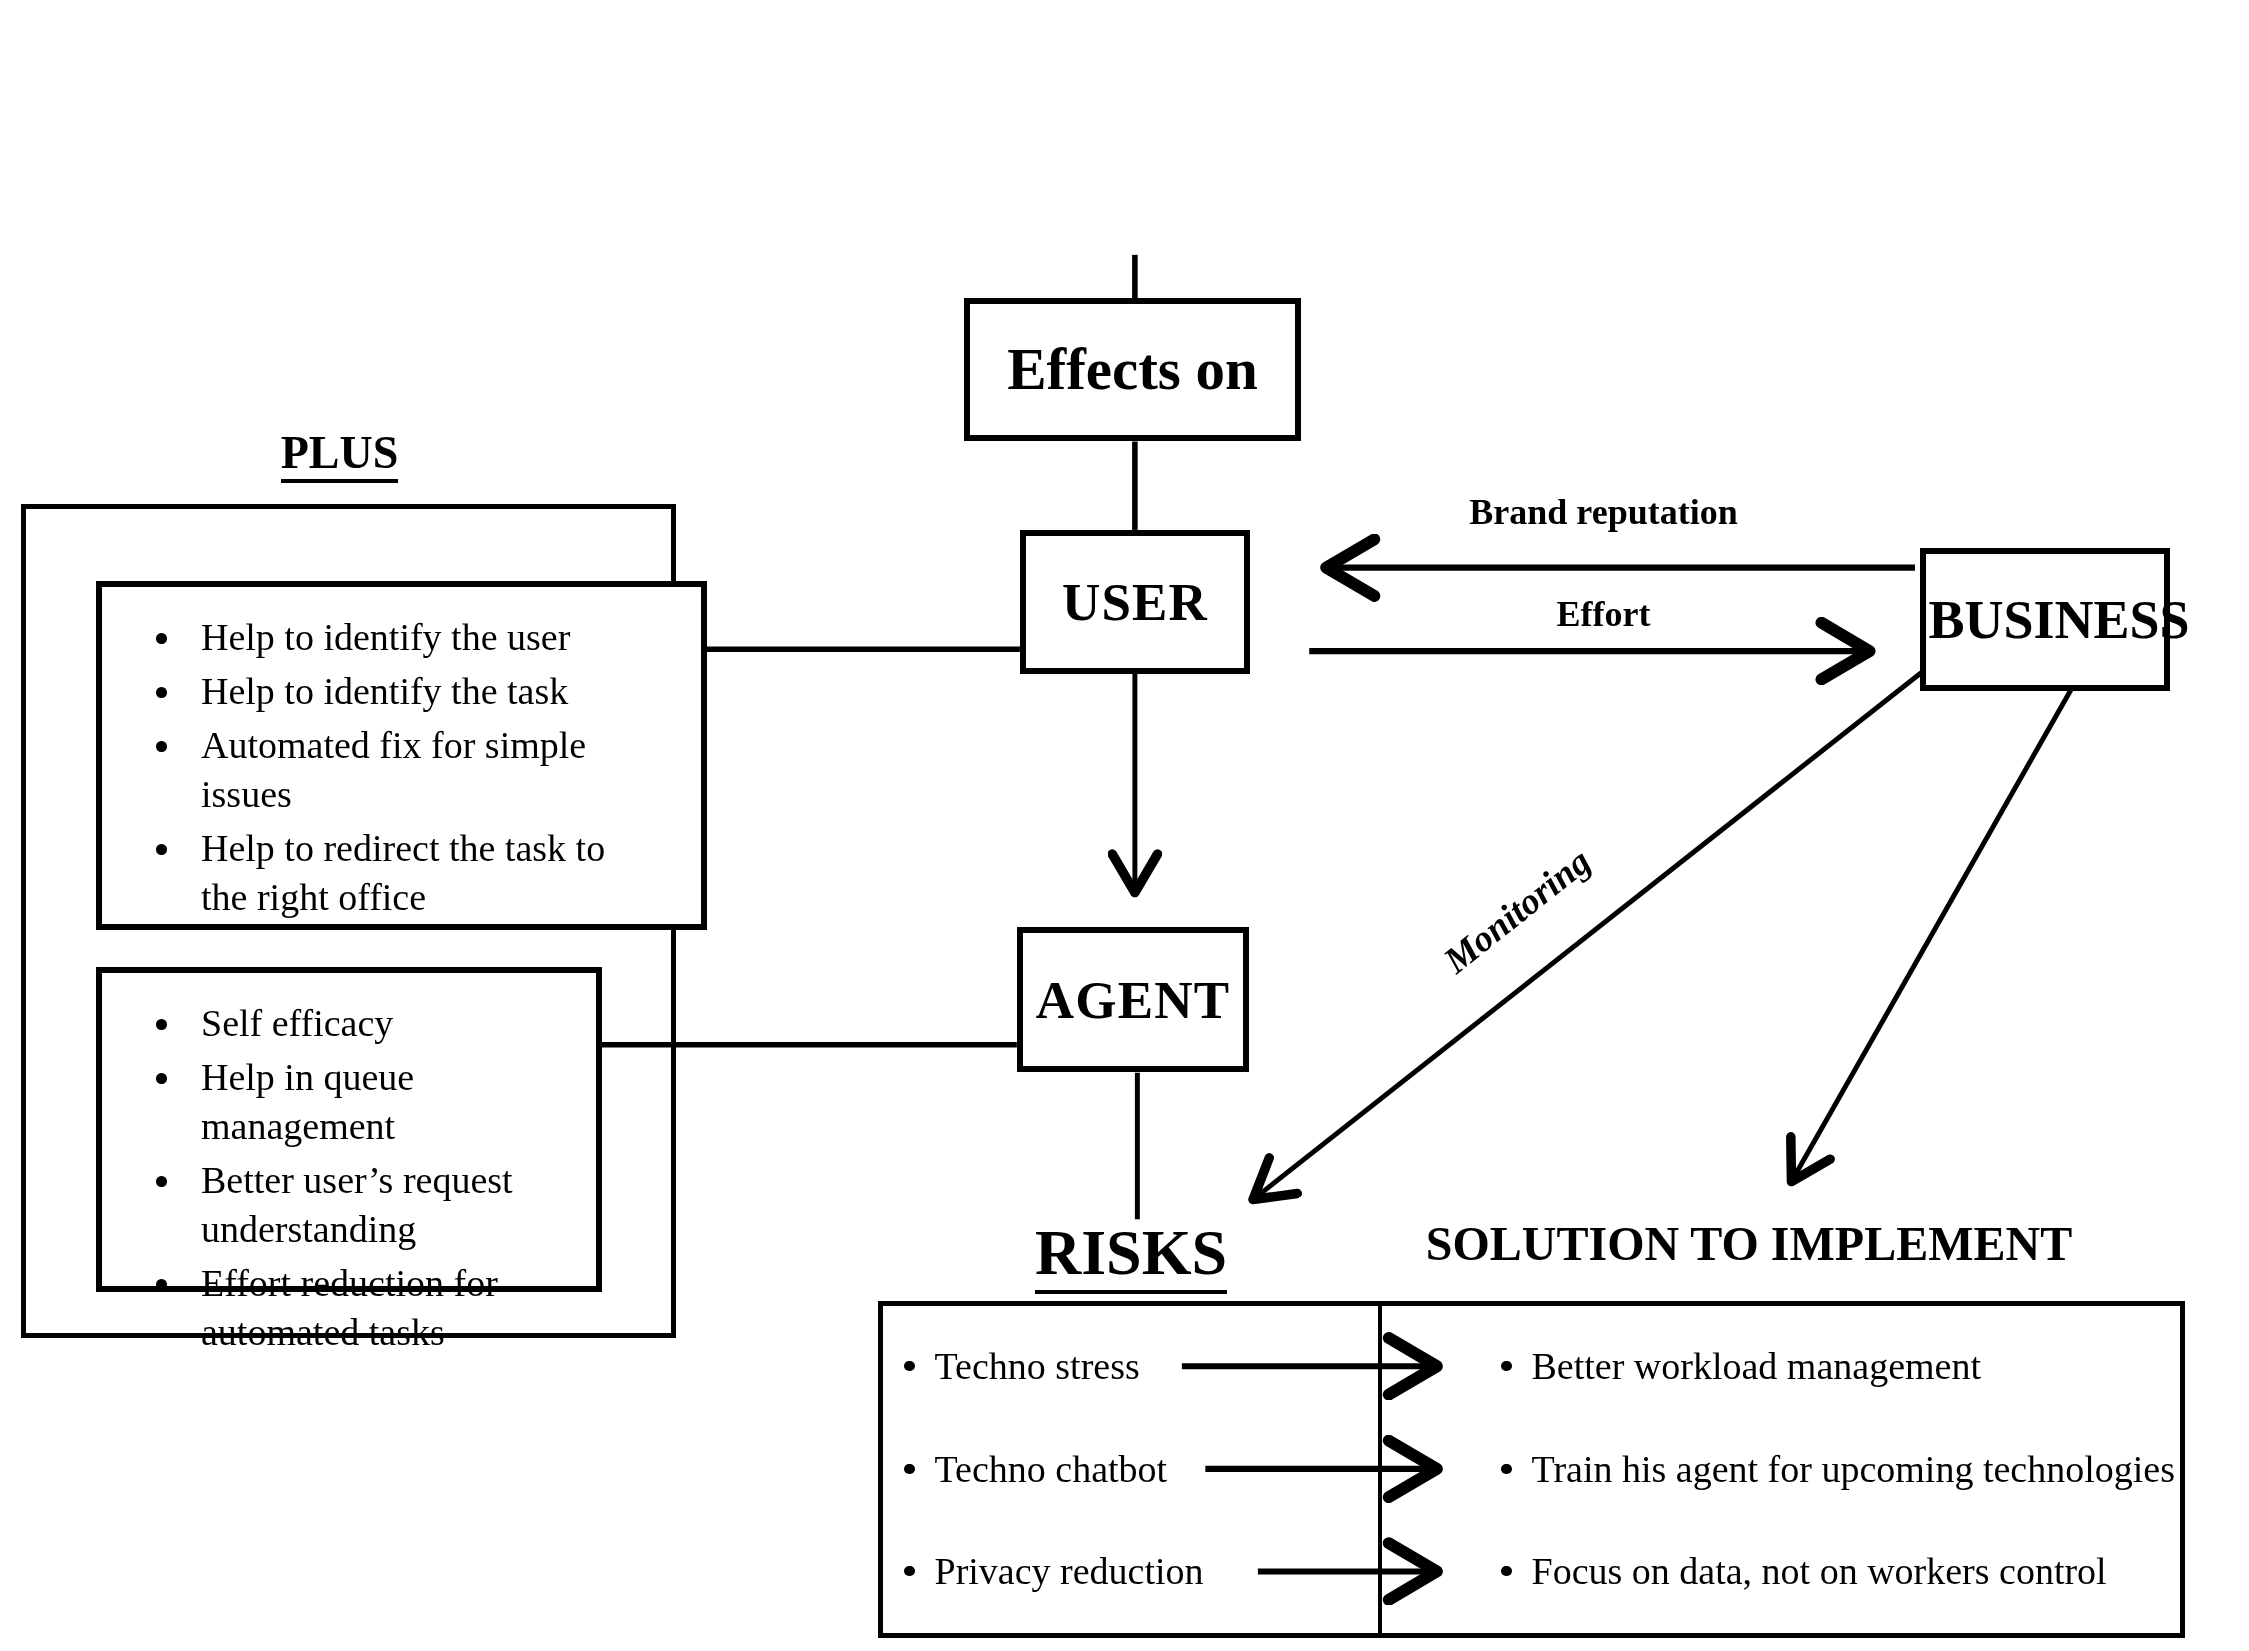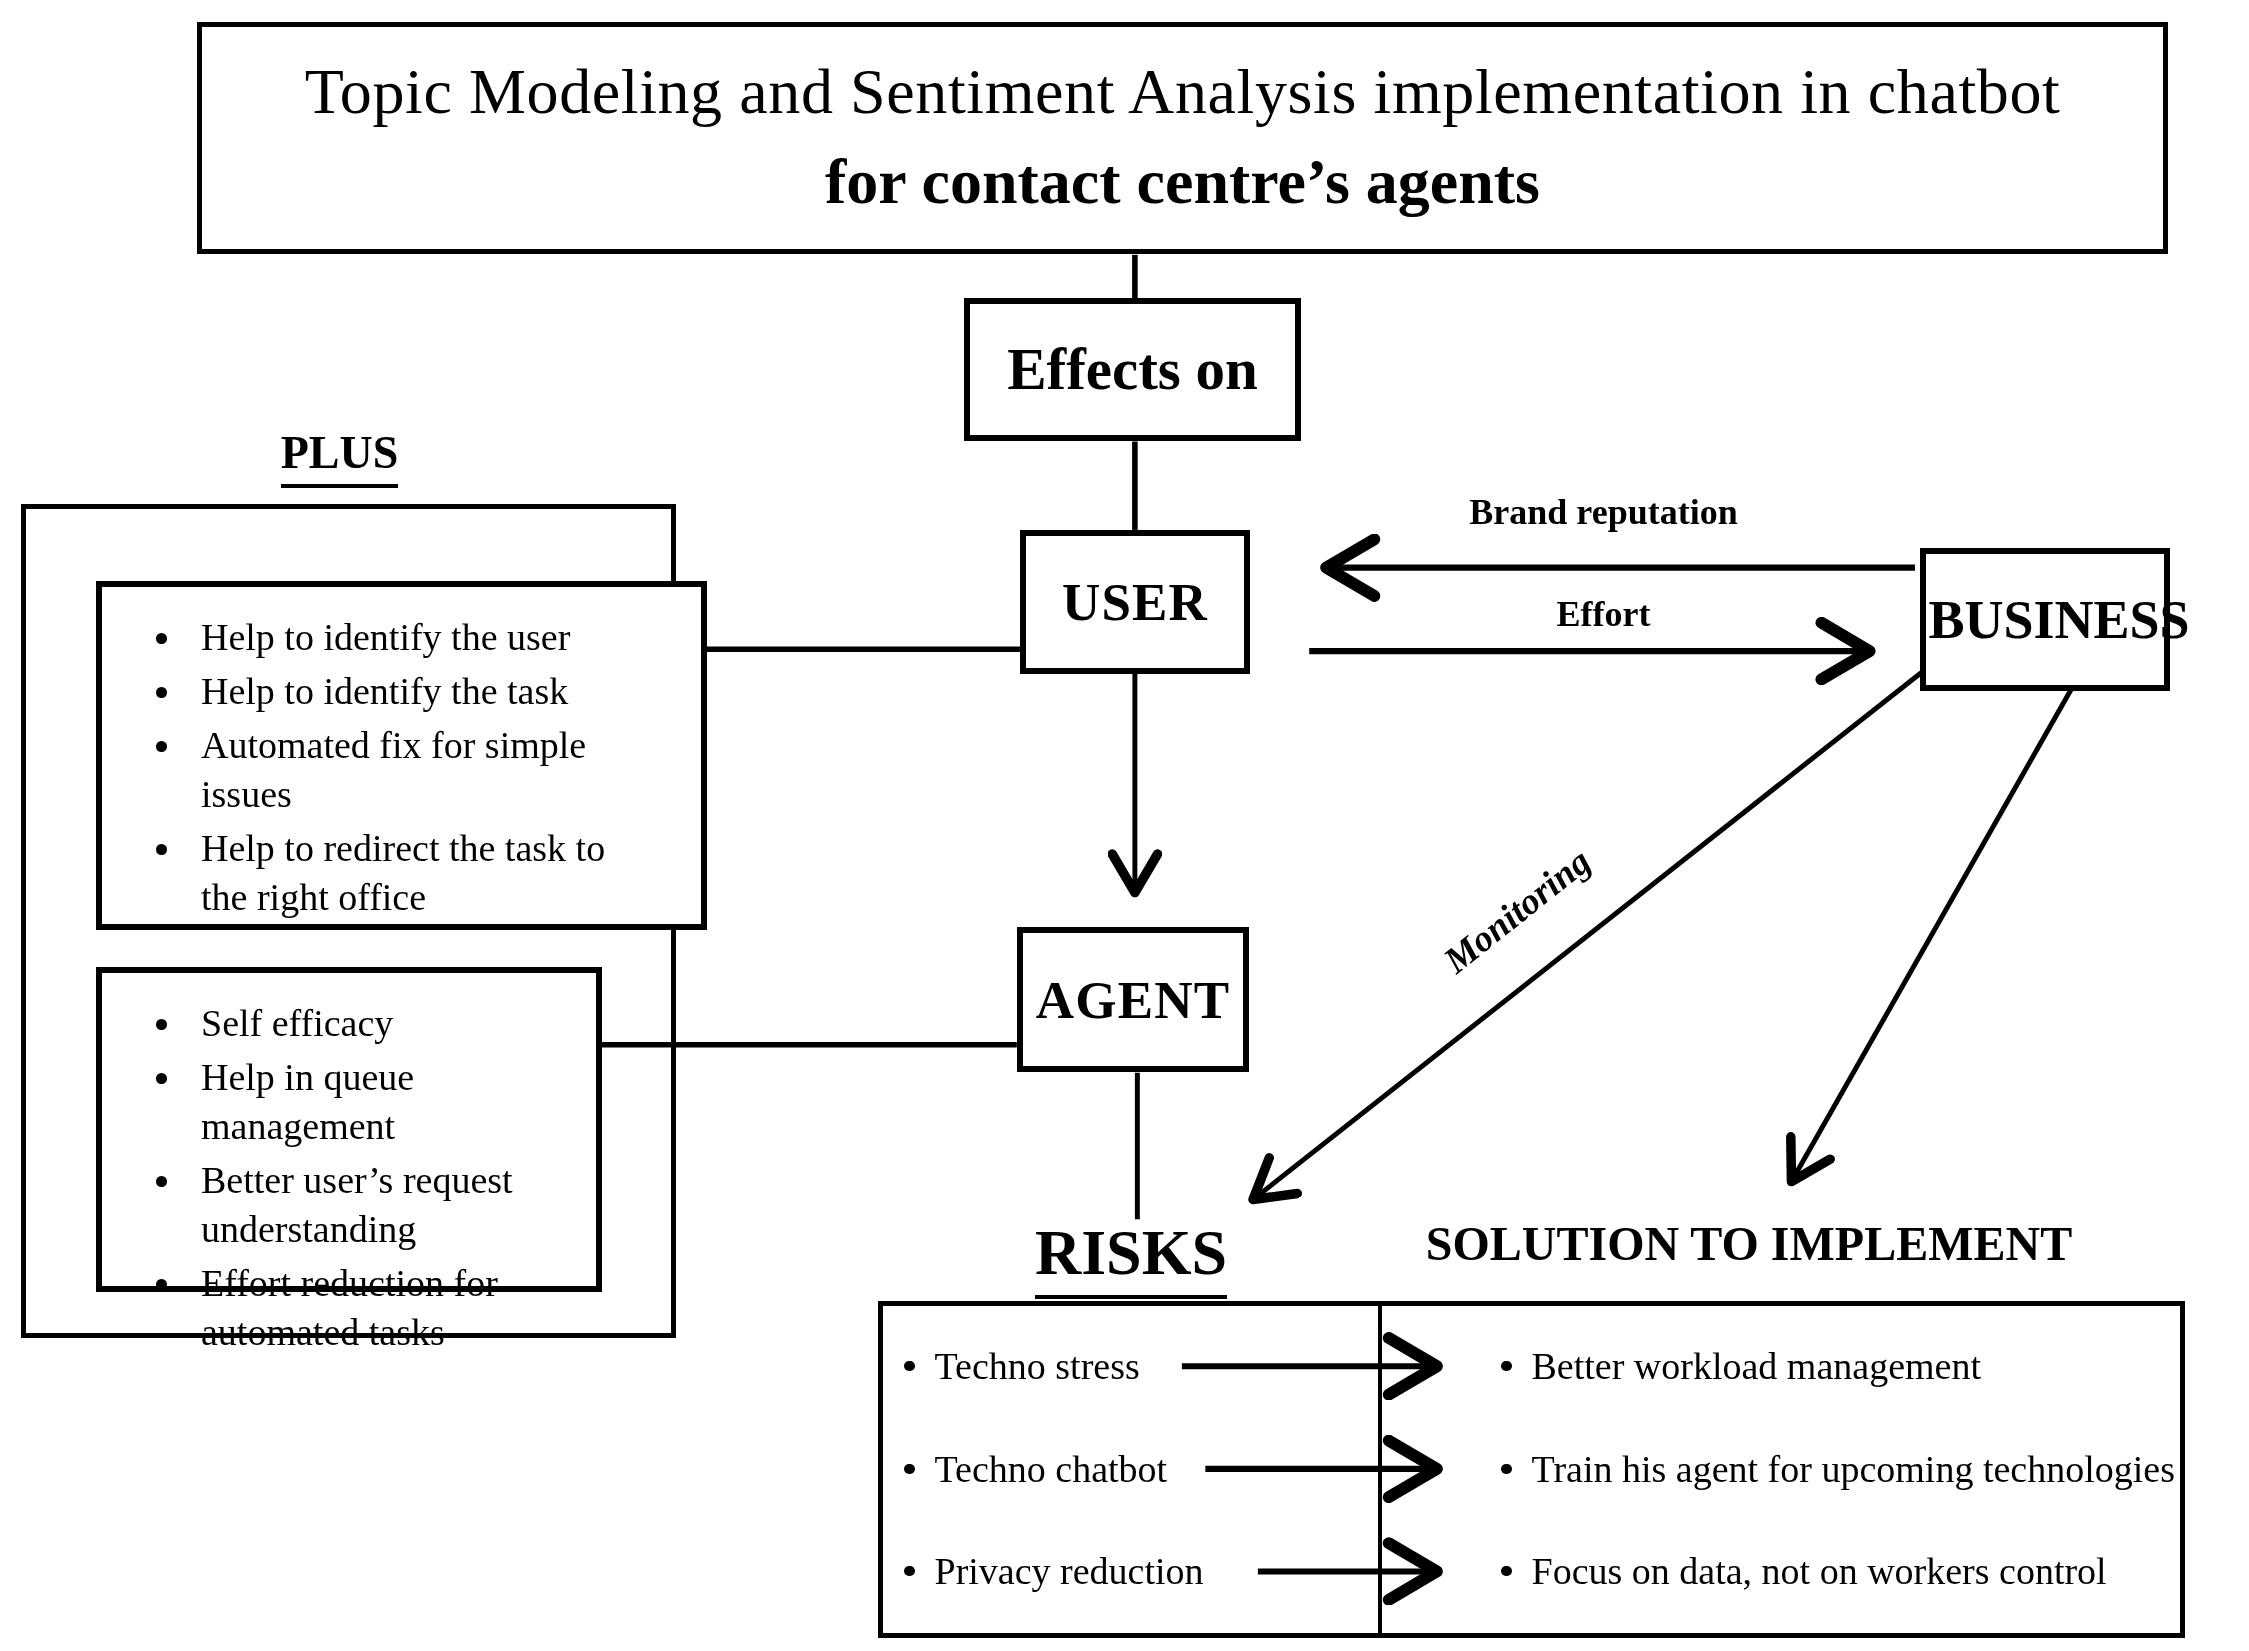--- a/index.html
+++ b/index.html
@@ -29,21 +29,21 @@
   .title-line2 { font-size:64px; font-weight:bold; line-height:93px; }
 
   .effects-box { left:964px; top:298px; width:337px; height:143px; font-size:59px; }
   .user-box    { left:1020px; top:530px;  width:230px; height:144px; font-size:53px; letter-spacing:1.2px; }
   .agent-box   { left:1017px; top:927px; width:232px; height:145px; font-size:53px; letter-spacing:1.2px; }
   .business-box{ left:1920px; top:548px;  width:250px; height:143px; font-size:54px;padding-left:28px; }
 
   .heading { font-weight:bold; text-align:center; }
   .plus-heading { left:247px; top:426px; width:185px; font-size:46px; }
   .plus-heading span, .risks-heading span {
-    display:inline-block; border-bottom:4.3px solid var(--ink); padding-bottom:5px;
+    display:inline-block; border-bottom:4.3px solid var(--ink); 
   }
   .risks-heading    { left:989px; top:1216px; width:284px;  font-size:64px; }
   .solution-heading { left:1409px; top:1216px; width:680px; font-size:48px; }
 
   .rel-label { position:absolute; z-index:2; font-weight:bold; font-size:36px; text-align:center; }
   .brand-label   { left:1449px; top:491px; width:309px; }
   .loyalty-label { left:1449px; top:593px; width:309px; }
   .monitoring-label {
     left:1375px; top:889px; width:284px; font-size:37px; font-style:italic;
     transform:rotate(-38.5deg); transform-origin:50% 50%;
@@ -89,24 +89,20 @@
     <line x1="973" y1="1690" x2="1645" y2="1690" stroke="#000" stroke-width="9"></line>
     <line x1="3098" y1="918" x2="2150" y2="918" stroke="#000" stroke-width="10" marker-end="url(#chev)"></line>
     <line x1="2118" y1="1053" x2="3020" y2="1053" stroke="#000" stroke-width="10" marker-end="url(#chev)"></line>
     <line x1="3108" y1="1088" x2="2030" y2="1938" stroke="#000" stroke-width="8" marker-end="url(#chev)"></line>
     <line x1="3366" y1="1088" x2="2900" y2="1908" stroke="#000" stroke-width="8" marker-end="url(#chev)"></line>
     <line x1="1912" y1="2210" x2="2320" y2="2210" stroke="#000" stroke-width="10" marker-end="url(#chev)"></line>
     <line x1="1950" y1="2376" x2="2320" y2="2376" stroke="#000" stroke-width="10" marker-end="url(#chev)"></line>
     <line x1="2035" y1="2542" x2="2320" y2="2542" stroke="#000" stroke-width="10" marker-end="url(#chev)"></line>
   </svg>
 
-  <div class="abs title-box">
-    <div class="title-line1">Topic Modeling and Sentiment Analysis implementation in chatbot</div>
-    <div class="title-line2">for contact centre’s agents</div>
-  </div>
 
   <div class="abs node effects-box">
     <span>Effects on</span>
   </div>
   <div class="abs node user-box">
     <span>USER</span>
   </div>
   <div class="abs node agent-box">
     <span>AGENT</span>
   </div>

